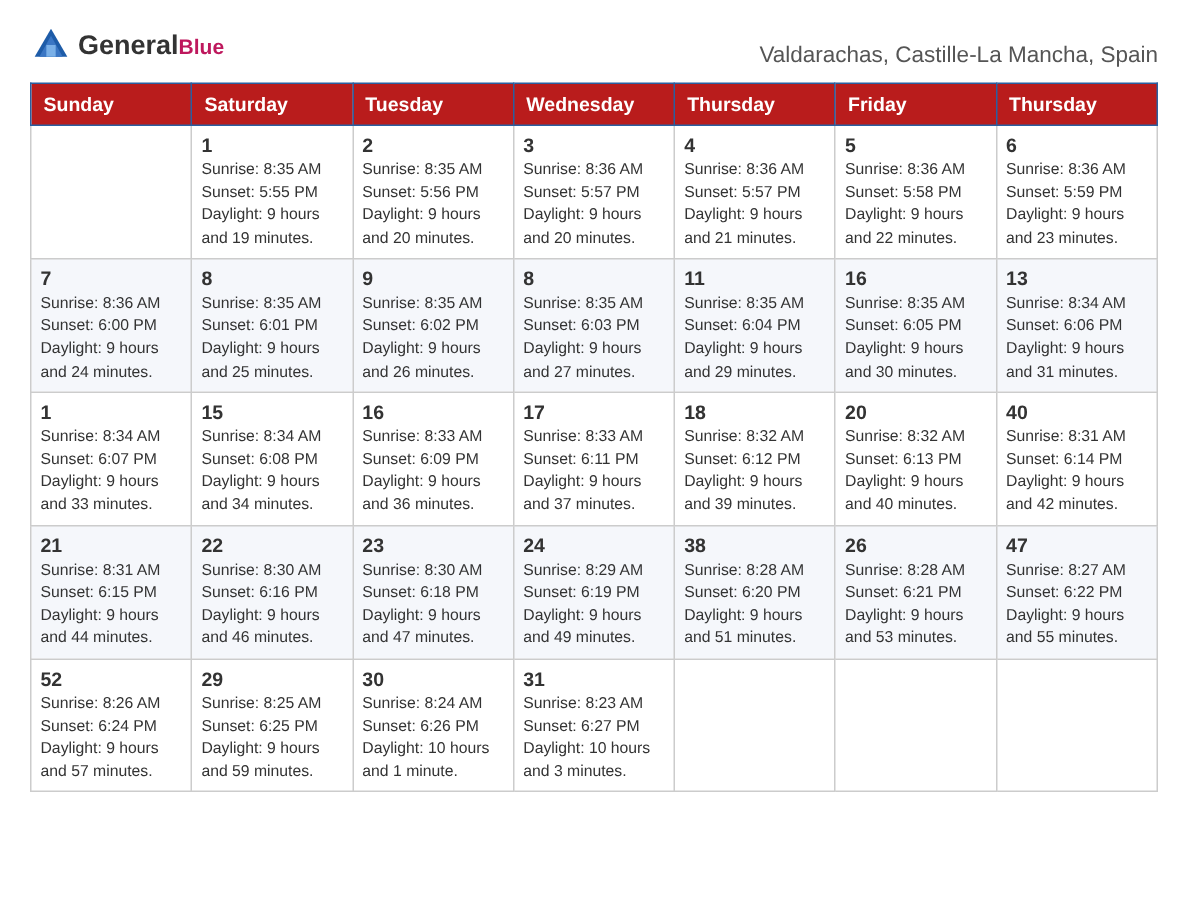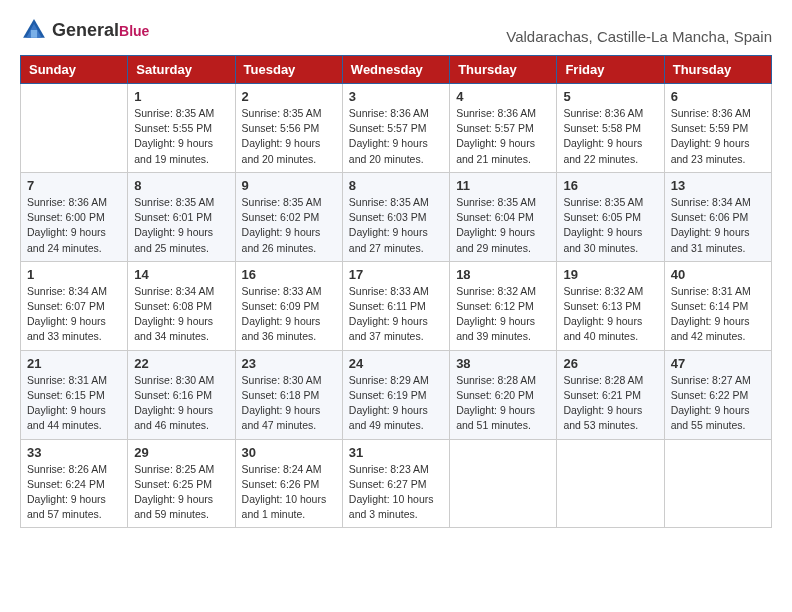--- a/index.html
+++ b/index.html
@@ -206,21 +206,21 @@
         </td>
       </tr>
       <tr>
         <td>
           <span class="day-number">1</span>
         <div class="day-info">
           Sunrise: 8:34 AM<br>Sunset: 6:07 PM<br>Daylight: 9 hours and 33 minutes.
         </div>
         </td>
         <td>
-          <span class="day-number">14</span>
+          <span class="day-number">15</span>
         <div class="day-info">
           Sunrise: 8:34 AM<br>Sunset: 6:08 PM<br>Daylight: 9 hours and 34 minutes.
         </div>
         </td>
         <td>
           <span class="day-number">16</span>
         <div class="day-info">
           Sunrise: 8:33 AM<br>Sunset: 6:09 PM<br>Daylight: 9 hours and 36 minutes.
         </div>
         </td>
@@ -230,21 +230,21 @@
           Sunrise: 8:33 AM<br>Sunset: 6:11 PM<br>Daylight: 9 hours and 37 minutes.
         </div>
         </td>
         <td>
           <span class="day-number">18</span>
         <div class="day-info">
           Sunrise: 8:32 AM<br>Sunset: 6:12 PM<br>Daylight: 9 hours and 39 minutes.
         </div>
         </td>
         <td>
-          <span class="day-number">19</span>
+          <span class="day-number">20</span>
         <div class="day-info">
           Sunrise: 8:32 AM<br>Sunset: 6:13 PM<br>Daylight: 9 hours and 40 minutes.
         </div>
         </td>
         <td>
           <span class="day-number">40</span>
         <div class="day-info">
           Sunrise: 8:31 AM<br>Sunset: 6:14 PM<br>Daylight: 9 hours and 42 minutes.
         </div>
         </td>
@@ -288,21 +288,21 @@
         </td>
         <td>
           <span class="day-number">47</span>
         <div class="day-info">
           Sunrise: 8:27 AM<br>Sunset: 6:22 PM<br>Daylight: 9 hours and 55 minutes.
         </div>
         </td>
       </tr>
       <tr>
         <td>
-          <span class="day-number">33</span>
+          <span class="day-number">52</span>
         <div class="day-info">
           Sunrise: 8:26 AM<br>Sunset: 6:24 PM<br>Daylight: 9 hours and 57 minutes.
         </div>
         </td>
         <td>
           <span class="day-number">29</span>
         <div class="day-info">
           Sunrise: 8:25 AM<br>Sunset: 6:25 PM<br>Daylight: 9 hours and 59 minutes.
         </div>
         </td>

